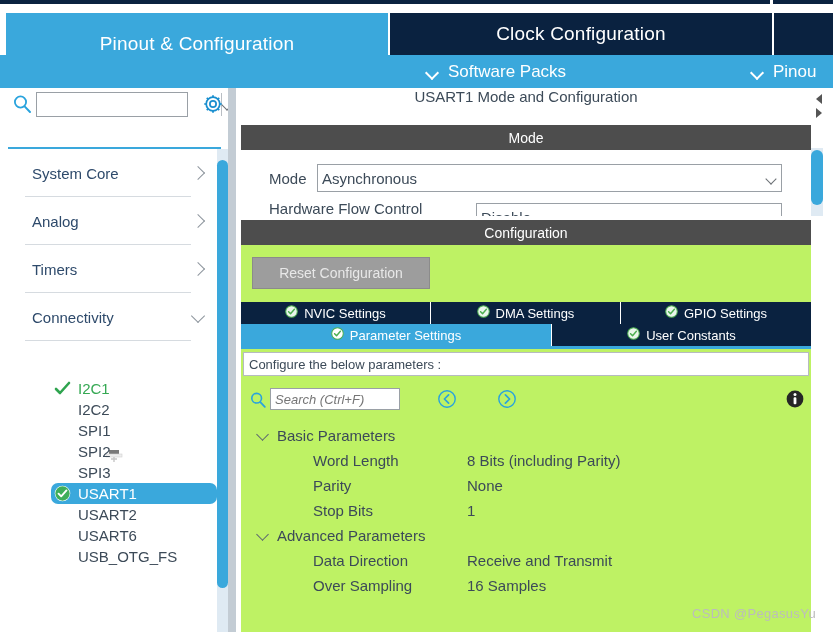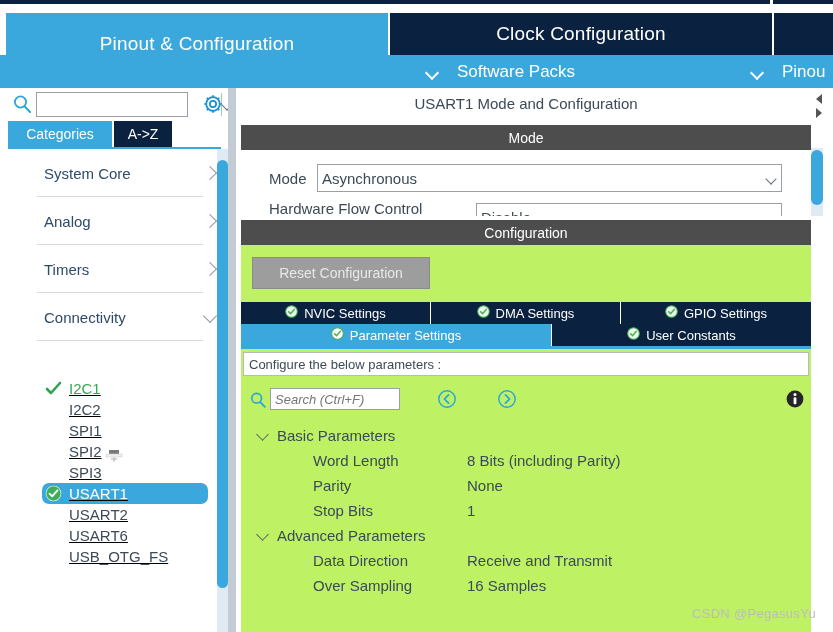--- a/index.html
+++ b/index.html
@@ -30,21 +30,21 @@
   .tab-third  { left: 774px; width: 59px; }
 
   
   .subbar {
     position: absolute; left: 6px; top: 55px; width: 827px; height: 33px;
     background: #3aa8dc;
   }
   .subbar-left-fill { position: absolute; left: 0; top: 55px; width: 7px; height: 33px; background: #3aa8dc; }
   .subitem {
     position: absolute; top: 0; height: 33px;
-    display: flex; align-items: center; gap: 18px;
+    display: flex; align-items: center; gap: 9px;
     color: #ffffff; font-size: 17px;
   }
   .sp-packs  { left: 420px; }
   .sp-pinout { left: 745px; }
   .caret-d {
     display: inline-block; width: 13px; height: 8px; position: relative;
   }
   .caret-d::before {
     content: ""; position: absolute; left: 1px; top: 0;
     width: 8px; height: 8px;
@@ -83,41 +83,41 @@
   .cat-tab {
     position: absolute; top: 0; height: 26px; display: flex; align-items: center; justify-content: center;
     color: #fff; font-size: 14px;
   }
   .cat-tab.on  { background: #3aa8dc; }
   .cat-tab.off { background: #0a2240; }
   .cat-cat { left: 8px;   width: 104px; }
   .cat-az  { left: 114px; width: 58px; }
   .cat-underline { position: absolute; left: 8px; top: 59px; width: 213px; height: 2px; background: #3aa8dc; }
 
-  .cat-list { position: absolute; left: 20px; top: 61px; width: 213px; height: 215px; background: #fff; }
+  .cat-list { position: absolute; left: 8px; top: 61px; width: 213px; height: 215px; background: #fff; }
   .cat-item {
     position: relative; height: 48px; display: flex; align-items: center;
     padding-left: 24px; color: #2e4a6b; font-size: 15px;
   }
   .cat-item .cat-label { flex: 1; }
   .cat-sep { position: absolute; left: 17px; right: 30px; bottom: 0; height: 1px; background: #d6dbe0; }
   .chev-r { width: 14px; height: 14px; position: relative; margin-right: 16px; }
   .chev-r::before {
     content: ""; position: absolute; left: 2px; top: 2px; width: 9px; height: 9px;
     border-right: 1.8px solid #8d959d; border-top: 1.8px solid #8d959d; transform: rotate(45deg);
   }
   .chev-dn { width: 16px; height: 12px; position: relative; margin-right: 14px; }
   .chev-dn::before {
     content: ""; position: absolute; left: 2px; top: 0; width: 9px; height: 9px;
     border-right: 1.8px solid #8d959d; border-bottom: 1.8px solid #8d959d; transform: rotate(45deg);
   }
 
   .grip { position: absolute; left: 100px; top: 360px; width: 28px; height: 16px; }
 
-  .periph-list { position: absolute; left: 14px; top: 290px; width: 213px; text-decoration: underline; }
+  .periph-list { position: absolute; left: 23px; top: 290px; width: 213px; }
   .periph {
     position: relative; height: 21px; display: flex; align-items: center;
     font-size: 15px; color: #3c4a58; padding-left: 55px;
   }
   .periph.enabled { color: #35a853; }
   .periph.selected {
     background: #3aa8dc; color: #ffffff; width: 166px; margin-left: 28px; padding-left: 27px; border-radius: 7px;
   }
   .periph .tick { position: absolute; left: 31px; top: 2px; width: 17px; height: 17px; }
   .periph.selected .tick { left: 3px; }
@@ -126,21 +126,21 @@
   .sb-track { position: absolute; left: 217px; top: 61px; width: 11px; height: 530px; background: #dfeaf3; }
   .sb-thumb { position: absolute; left: 217px; top: 72px; width: 11px; height: 428px; background: #3aa8dc; border-radius: 6px; }
   .sb-gutter { position: absolute; left: 228px; top: 88px; width: 8px; height: 544px; background: #c3ccd4; }
 
   
   .rpanel { position: absolute; left: 236px; top: 88px; width: 597px; height: 544px; background: #ffffff; }
   .rp-left-edge { position: absolute; left: 236px; top: 88px; width: 5px; height: 544px; background: #c3ccd4; }
 
   .title-bar {
     position: absolute; left: 241px; top: 88px; width: 570px; height: 30px;
-    display: flex; align-items: center; justify-content: center;
+    display: flex; justify-content: center;
     font-size: 15px; color: #3c4a58; background: #ffffff;
   }
   .band {
     position: absolute; left: 241px; width: 570px; height: 25px;
     background: #4d4d4d; color: #ffffff; font-size: 14px;
     display: flex; align-items: center; justify-content: center;
   }
   .band-mode { top: 125px; }
   .band-config { top: 220px; }
 
@@ -276,28 +276,20 @@
         <svg width="22" height="22" viewBox="0 0 24 24">
           <g fill="none" stroke="#1a8fcf" stroke-width="1.9">
             <circle cx="12" cy="12" r="3.4"></circle>
             <path d="M12 2.4v2.6M12 19v2.6M2.4 12h2.6M19 12h2.6M5.2 5.2l1.9 1.9M16.9 16.9l1.9 1.9M18.8 5.2l-1.9 1.9M7.1 16.9l-1.9 1.9"></path>
             <circle cx="12" cy="12" r="7.4"></circle>
           </g>
         </svg>
       </span>
     </div>
 
-    <div class="cat-tabs">
-      <div class="cat-tab on cat-cat">
-        <span>Categories</span>
-      </div>
-      <div class="cat-tab off cat-az">
-        <span>A-&gt;Z</span>
-      </div>
-    </div>
     <div class="cat-underline"></div>
 
     <div class="cat-list">
       <div class="cat-item">
         <span class="cat-label">System Core</span>
         <span class="chev-r"></span>
         <span class="cat-sep"></span>
       </div>
       <div class="cat-item">
         <span class="cat-label">Analog</span>

